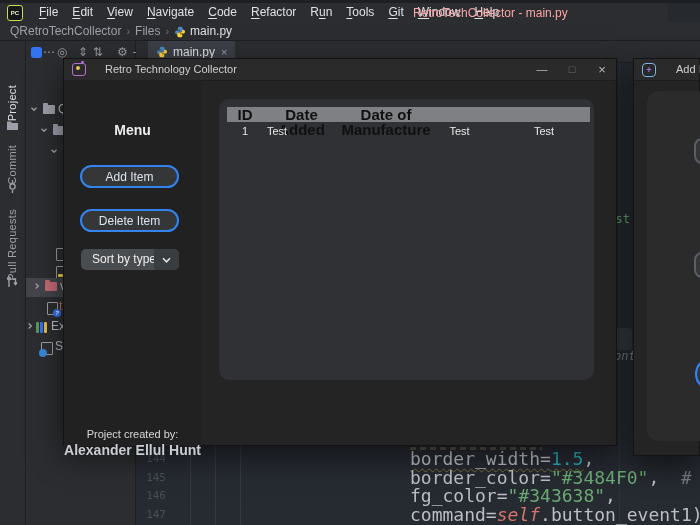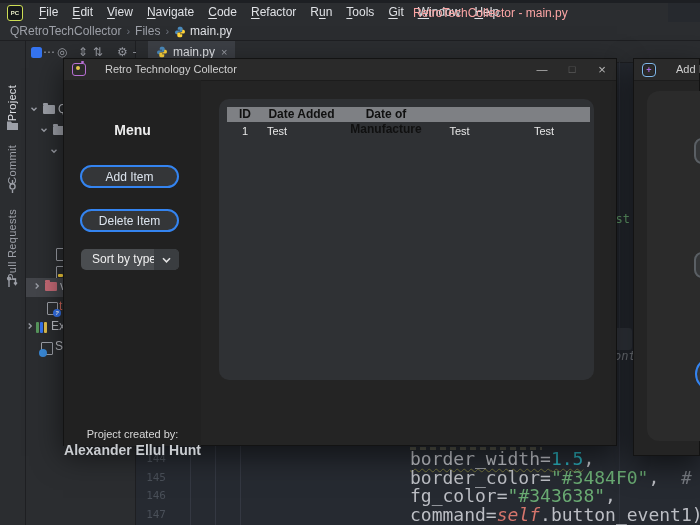--- a/index.html
+++ b/index.html
@@ -88,21 +88,21 @@
     box-sizing:border-box;color:#dce4ee;font-size:12px;display:flex;align-items:center;justify-content:center;}
   .ctk-drop{position:absolute;left:17px;top:169px;width:98px;height:21px;background:#4a4d50;border-radius:5px;}
   .ctk-drop .lbl{position:absolute;left:11px;top:3px;font-size:12px;color:#efefef;}
   .ctk-drop .dd-right{position:absolute;right:0;top:0;width:25px;height:21px;background:#3a3d40;border-radius:0 5px 5px 0;
     display:flex;align-items:center;justify-content:center;}
   .footer-caption{position:absolute;left:0;top:348px;width:137px;text-align:center;color:#d8d8d8;font-size:11px;}
   .footer-author{position:absolute;left:0;top:362px;width:137px;text-align:center;color:#c9ccd0;font-size:14px;font-weight:bold;}
 
   .table-panel{position:absolute;left:155px;top:40px;width:375px;height:281px;background:#2f3134;border-radius:10px;}
   .table-header{position:absolute;left:8px;top:8px;width:363px;height:15px;background:#7e8084;display:flex;}
-  .th-cell{font-size:12px;font-weight:bold;color:#101010;text-align:center;line-height:15px;box-sizing:border-box;}
+  .th-cell{font-size:15px;font-weight:bold;color:#101010;text-align:center;line-height:15px;box-sizing:border-box;}
   .table-row{position:absolute;left:8px;top:24px;width:363px;height:16px;display:flex;}
   .td-cell{font-size:11px;color:#e8e8e8;text-align:center;line-height:16px;box-sizing:border-box;white-space:nowrap;overflow:hidden;}
   .td-cell.left{text-align:left;padding-left:4px;}
 
   .add-window{left:633px;top:58px;width:67px;height:398px;background:#242424;}
   .add-panel{position:absolute;left:13px;top:32px;width:60px;height:350px;background:#2b2b2b;border-radius:12px 0 0 12px;}
   .add-entry{position:absolute;left:60px;width:40px;height:26px;background:#343638;border:2px solid #5a5f64;border-radius:8px;box-sizing:border-box;}
   .add-btn{position:absolute;left:61px;top:298px;width:40px;height:34px;background:#343638;border:2px solid #3484f0;border-radius:17px;box-sizing:border-box;}
 
   svg{display:block;}

